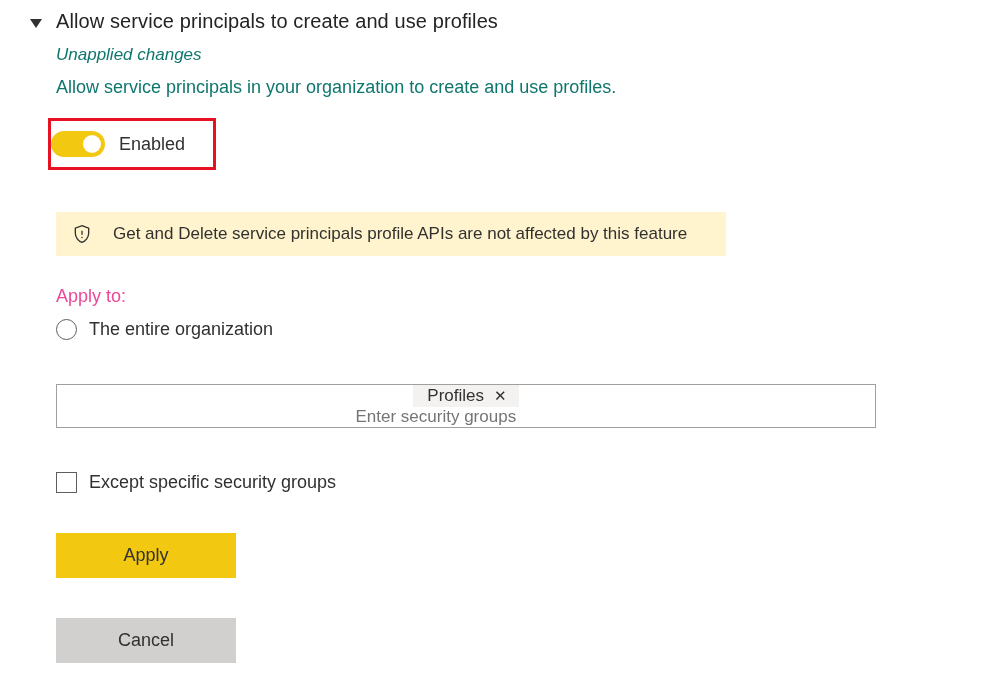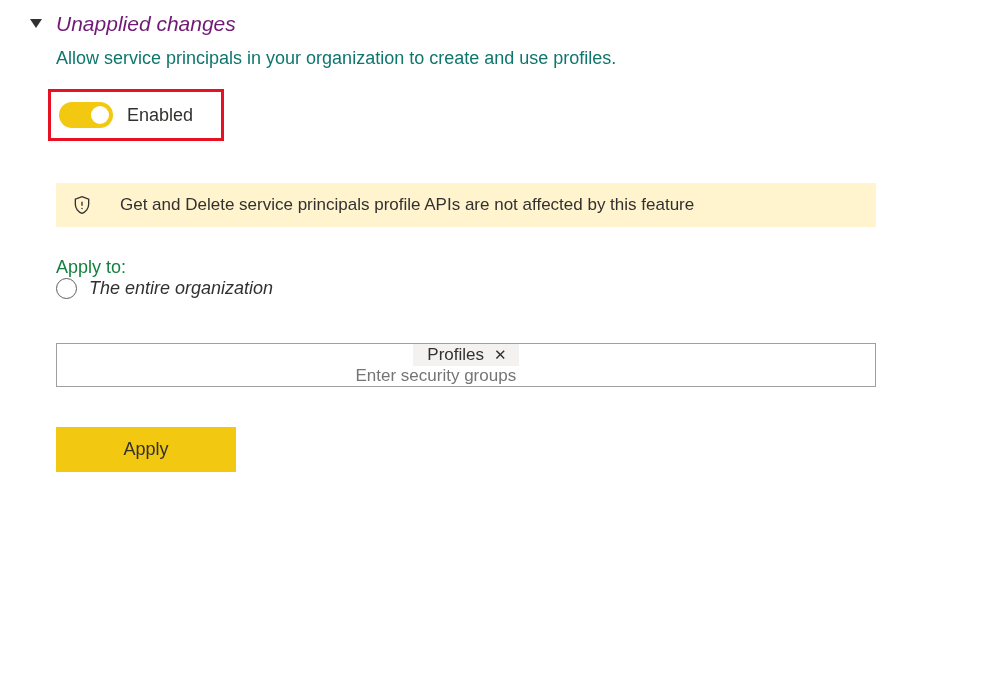--- a/index.html
+++ b/index.html
@@ -34,35 +34,35 @@
       flex: 1;
       max-width: 840px;
     }
     .title {
       font-size: 20px;
       font-weight: 400;
       color: #252423;
       letter-spacing: 0.1px;
     }
     .unapplied {
-      font-size: 21px;
+      font-size: 17px;
       font-style: italic;
-      color: #701a75;
-      margin-top: 2px;
+      color: #0f766e;
+      margin-top: 12px;
     }
     .description {
       font-size: 18px;
       color: #0f766e;
       margin-top: 12px;
     }
     .toggle-highlight {
       border: 3px solid #e81123;
       display: inline-flex;
       align-items: center;
-      padding: 10px 28px 10px 8px;
+      padding: 10px 28px 10px 0;
       margin-top: 20px;
       margin-left: -8px;
     }
     .toggle {
       width: 54px;
       height: 26px;
       background: #f2c811;
       border-radius: 13px;
       position: relative;
       flex-shrink: 0;
@@ -79,42 +79,42 @@
     }
     .toggle-label {
       font-size: 18px;
       color: #323130;
       margin-left: 14px;
     }
     .warning-box {
       background: #fff4ce;
       display: flex;
       align-items: center;
-      gap: 28px;
+      gap: 21px;
       padding: 12px 16px;
       margin-top: 42px;
       font-size: 17px;
       color: #323130;
-      width: 820px;
+      width: 670px;
     }
     .shield-icon svg {
       width: 20px;
       height: 20px;
       display: block;
     }
     .apply-label {
       font-size: 18px;
-      color: #15803d;
+      color: #ec4899;
       margin-top: 30px;
     }
     .radio-row {
       display: flex;
       gap: 12px;
-      cursor: pointer;
-      font-style: italic;
+      margin-top: 12px;
+      cursor: pointer;
     }
     .radio {
       width: 21px;
       height: 21px;
       border: 1.5px solid #605e5c;
       border-radius: 50%;
       position: relative;
       flex-shrink: 0;
     }
     .radio.selected::after {
@@ -205,20 +205,21 @@
     .btn-cancel {
       background: #d2d0ce;
     }
   </style>
 </head>
 <body>
 
 <div class="row">
   <div class="caret"></div>
   <div class="content">
+    <div class="title">Allow service principals to create and use profiles</div>
     <div class="unapplied">Unapplied changes</div>
     <div class="description">Allow service principals in your organization to create and use profiles.</div>
 
     <div class="toggle-highlight">
       <div class="toggle">
         <div class="toggle-knob"></div>
       </div>
       <div class="toggle-label">Enabled</div>
     </div>
 
@@ -242,18 +243,23 @@
 
 
     <div class="tag-input">
       <div class="tag">
         <span>Profiles</span>
         <span class="tag-close">✕</span>
       </div>
       <input class="input-placeholder" type="text" placeholder="Enter security groups" style="">
     </div>
 
+    <div class="checkbox-row">
+      <div class="checkbox"></div>
+      <div class="checkbox-label">Except specific security groups</div>
+    </div>
 
     <div class="buttons-row">
       <button class="btn btn-apply">Apply</button>
+      <button class="btn btn-cancel">Cancel</button>
     </div>
   </div>
 </div>
 
 </body></html>

